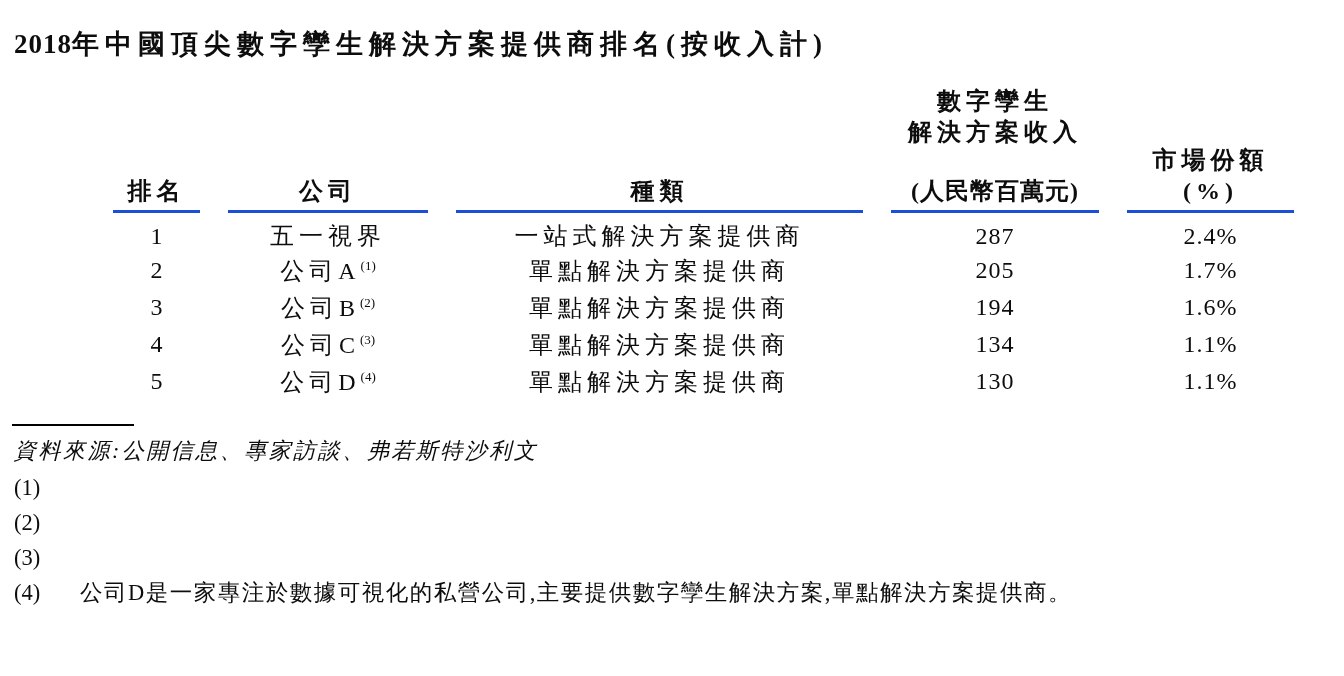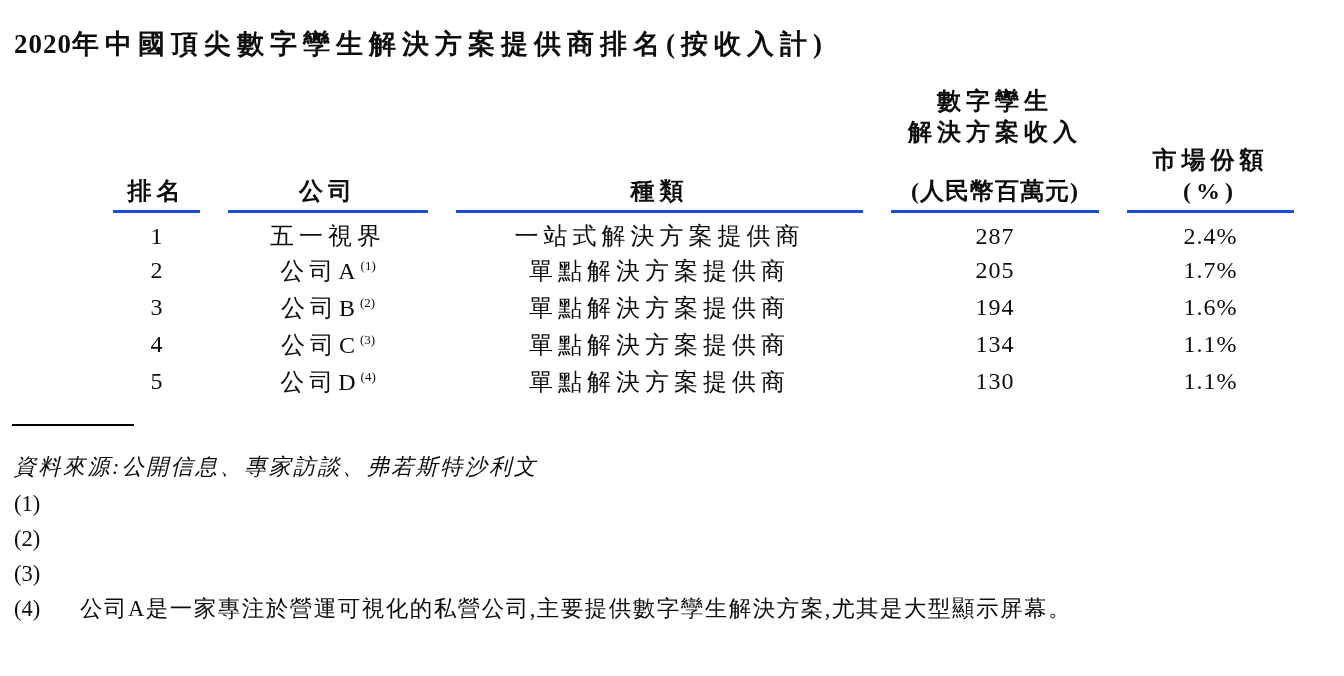--- a/index.html
+++ b/index.html
@@ -62,21 +62,21 @@
     line-height: 0;
   }
 
   
   .src-rule {
     width: 122px;
     border-top: 2px solid #000;
     margin: 24px 0 0 -2px;
   }
   .source {
-    margin-top: 26px;
+    margin-top: 10px;
     font-style: italic;
     font-size: 22px;
     letter-spacing: 2.5px;
   }
 
   
   .notes-label {
     margin-top: 28px;
     font-style: italic;
     font-size: 22px;
@@ -91,21 +91,21 @@
     line-height: 31px;
   }
   .note-num { flex: 0 0 66px; width: 66px; letter-spacing: 0; }
   .note-text { max-width: 1110px; letter-spacing: 1.5px; }
 </style>
 </head>
 <body>
 
 <div class="page">
 
-  <h1 class="title"><span class="t-year">2020</span><span class="t-rest">年中國頂尖數字孿生解決方案提供商排名(按收入計)</span></h1>
+  <h1 class="title"><span class="t-year">2018</span><span class="t-rest">年中國頂尖數字孿生解決方案提供商排名(按收入計)</span></h1>
 
   <table class="rank-table">
     <colgroup>
       <col style="width:87px">
       <col style="width:200px">
       <col style="width:407px">
       <col style="width:208px">
       <col style="width:167px">
     </colgroup>
     <thead>
@@ -177,17 +177,17 @@
       <span class="note-num">(1)</span>
     </div>
     <div class="note">
       <span class="note-num">(2)</span>
     </div>
     <div class="note">
       <span class="note-num">(3)</span>
     </div>
     <div class="note">
       <span class="note-num">(4)</span>
-      <span class="note-text">公司A是一家專注於營運可視化的私營公司,主要提供數字孿生解決方案,尤其是大型顯示屏幕。</span>
+      <span class="note-text">公司D是一家專注於數據可視化的私營公司,主要提供數字孿生解決方案,單點解決方案提供商。</span>
     </div>
   </div>
 
 </div>
 
 </body></html>

